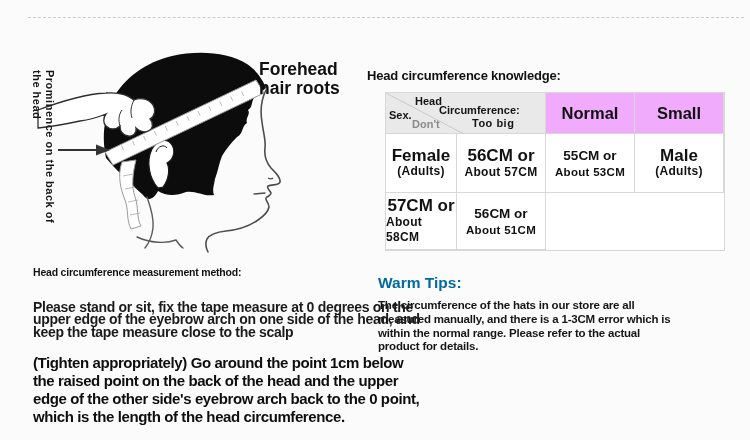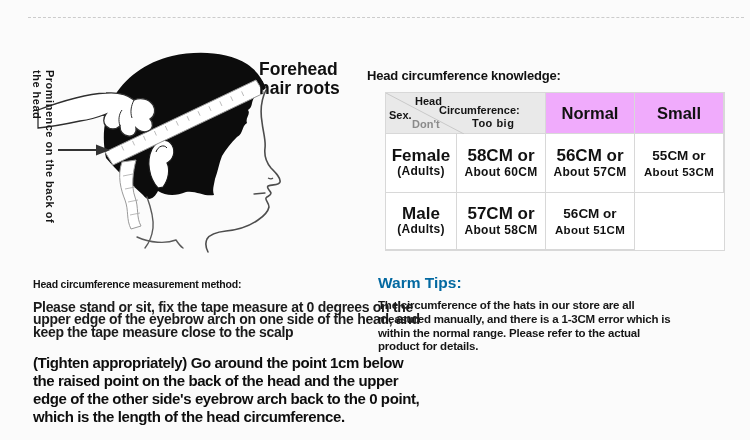--- a/index.html
+++ b/index.html
@@ -59,21 +59,21 @@
   .c-toobig{left:59px; top:24px; letter-spacing:0.5px;margin-left:27px;}
   .col-head{font-size:16.5px; font-weight:bold;}
   .l1{font-size:17px; font-weight:bold; line-height:18px;}
   .l2{font-size:12px; font-weight:bold; line-height:15px; letter-spacing:0.3px;}
   .sex .l1{line-height:17px;}
   .smallcol .l1{font-size:13.5px;}
   .smallcol .l2{font-size:11.5px;text-align:center;}
 
   
   .meas-title{
-    position:absolute; left:33px; top:278px;
+    position:absolute; left:33px; top:266px;
     font-size:10.5px; font-weight:bold; letter-spacing:-0.2px; color:#131313;
   }
   .meas-intro{
     position:absolute; left:33px; top:301px;
     font-size:14px; font-weight:bold; line-height:12.3px;
     letter-spacing:-0.3px; color:#1b1b1b; z-index:2;
   }
   .meas-detail{
     position:absolute; left:33px; top:354px; width:440px;
     font-size:15px; font-weight:bold; line-height:18px;
@@ -209,24 +209,20 @@
       <span class="c-dont">Don't</span>
       <span class="c-toobig">Too big</span>
     </div>
     <div class="cell hdr col-head">Normal</div>
     <div class="cell hdr col-head">Small</div>
 
     <div class="cell sex row-f">
       <span class="l1">Female</span>
       <span class="l2">(Adults)</span>
     </div>
-    <div class="cell toobig row-f">
-      <span class="l1">58CM or</span>
-      <span class="l2">About 60CM</span>
-    </div>
     <div class="cell normal row-f">
       <span class="l1">56CM or</span>
       <span class="l2">About 57CM</span>
     </div>
     <div class="cell smallcol row-f">
       <span class="l1">55CM or</span>
       <span class="l2">About 53CM</span>
     </div>
 
     <div class="cell sex row-m">

